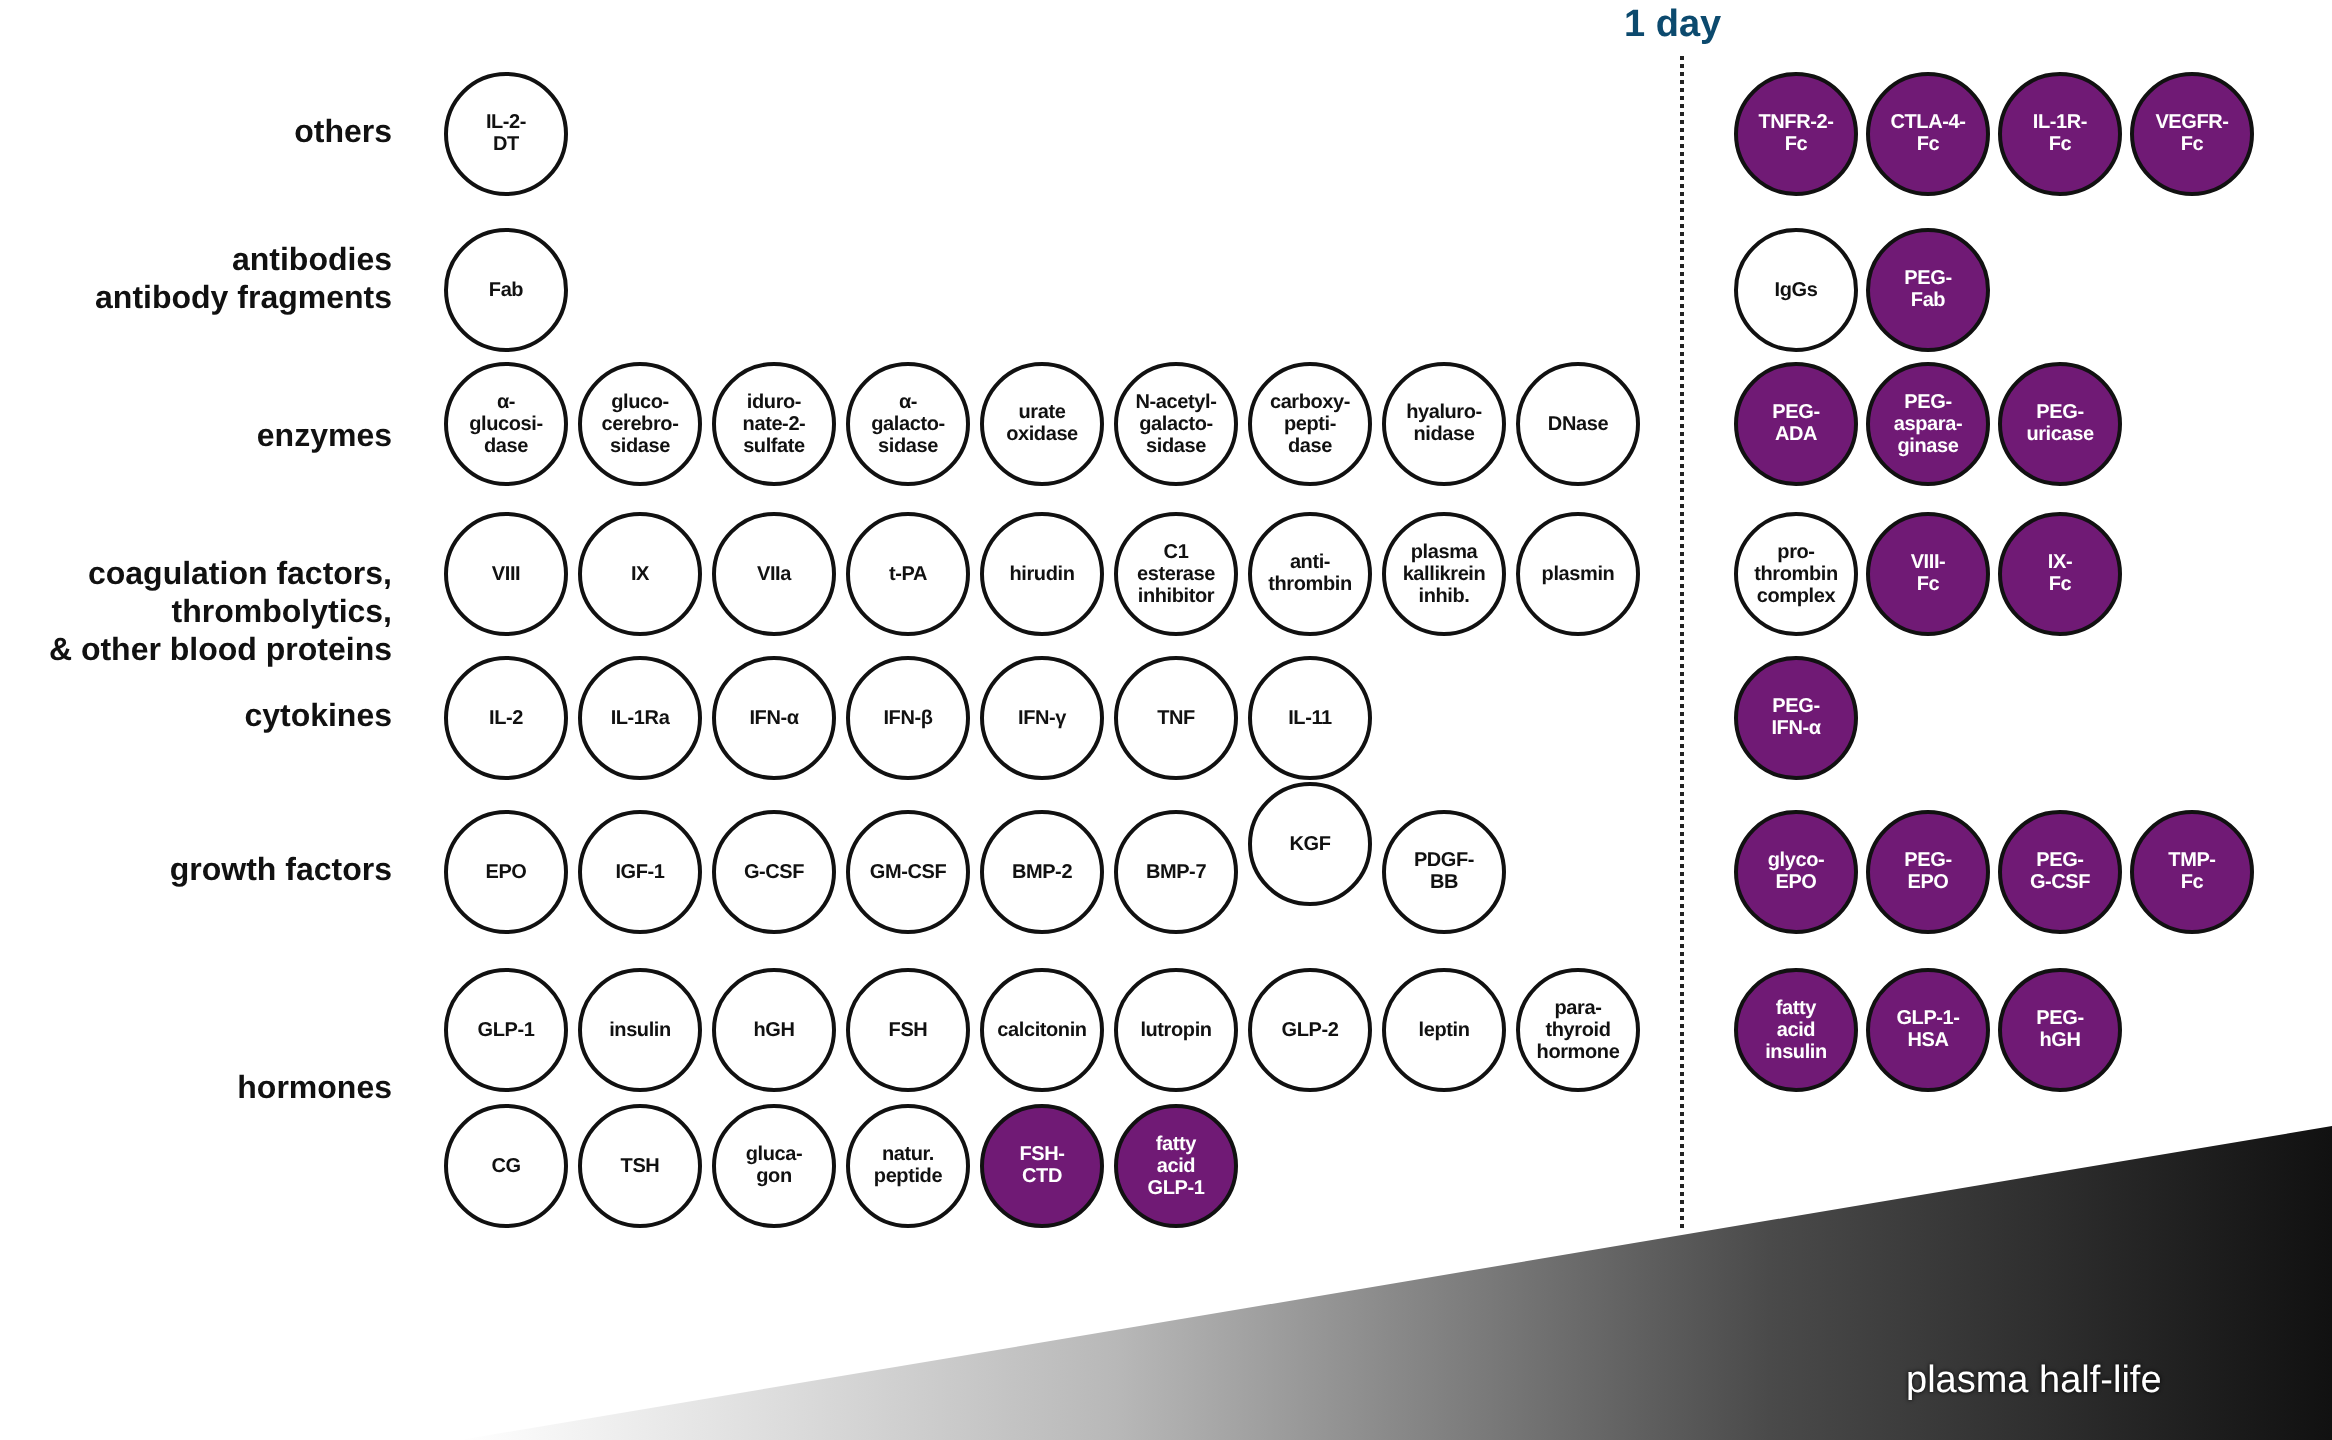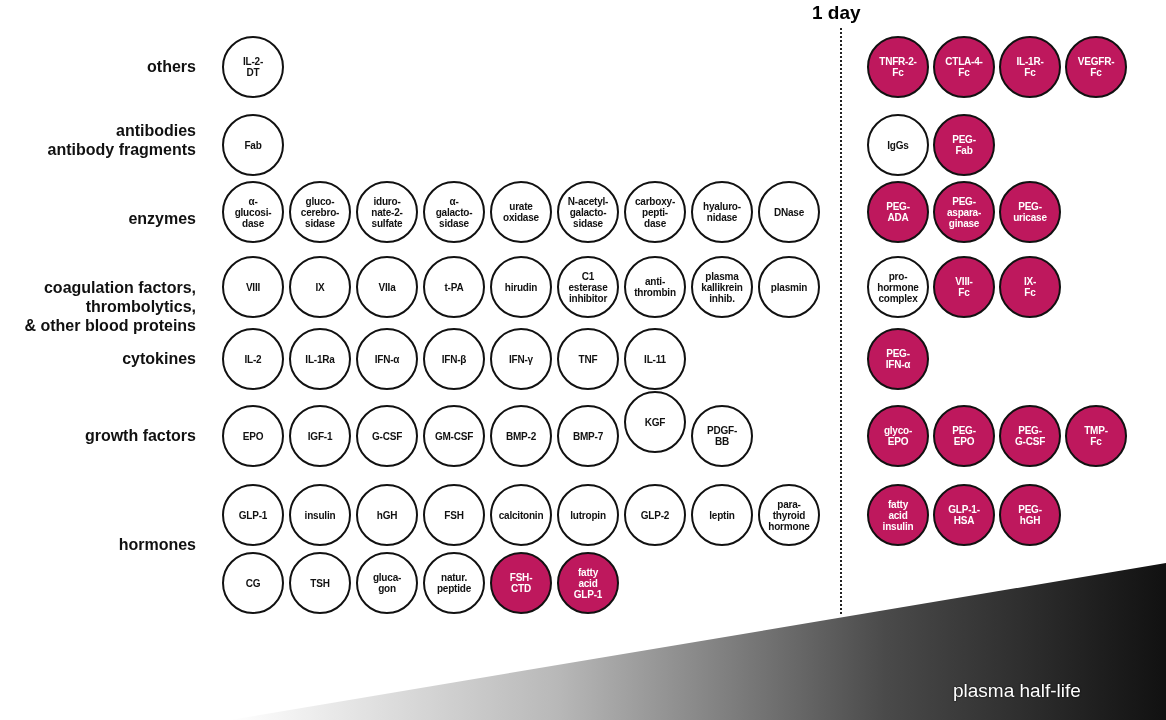--- a/index.html
+++ b/index.html
@@ -1,28 +1,28 @@
 <!DOCTYPE html>
 <html><head>
 <meta charset="utf-8">
 <style>
   html, body { margin: 0; padding: 0; background: #ffffff; }
   body { width: 1166px; height: 720px; position: relative; overflow: hidden;
          font-family: "Liberation Sans", sans-serif; color: #111; }
   .wedge { position: absolute; left: 0; top: 0; width: 1166px; height: 720px; }
-  .divider-label { position: absolute; left: 812px; top: 2px; font-size: 19px; font-weight: bold; color: #000000; }
+  .divider-label { position: absolute; left: 812px; top: 2px; font-size: 19px; font-weight: bold; color: #0c4a6e; }
   .divider-line { position: absolute; left: 840px; top: 28px; height: 586px; width: 0;
                   border-left: 2px dotted #222; }
   .row-label { position: absolute; right: 970px; text-align: right; font-weight: bold;
                font-size: 16px; line-height: 19px; color: #111; white-space: nowrap; }
   .circle { position: absolute; width: 58px; height: 58px; border: 2.5px solid #111; border-radius: 50%;
             display: flex; align-items: center; justify-content: center; text-align: center;
             font-size: 10px; font-weight: bold; line-height: 11px; box-sizing: content-box;
             background: #fff; color: #111; overflow: hidden; letter-spacing: -0.2px; }
-  .circle.dark { background: #be185d; color: #ffffff; justify-content: center; }
+  .circle.dark { background: #701a75; color: #ffffff; justify-content: center; }
   .circle span { white-space: pre-line; display: block; padding: 0 1px; }
   .footer-label { position: absolute; left: 953px; top: 680px; font-size: 19px; font-weight: normal;
                   color: #ffffff; text-shadow: 0 0 2px #000; }
 </style>
 </head>
 <body>
 
 <svg class="wedge" viewBox="0 0 1166 720" preserveAspectRatio="none">
   <defs>
     <linearGradient id="wg" x1="0" y1="0" x2="1" y2="0">
@@ -157,21 +157,21 @@
     <div class="circle" style="left: 691px; top: 256px;">
       <span>plasma
 kallikrein
 inhib.</span>
     </div>
     <div class="circle" style="left: 758px; top: 256px;">
       <span>plasmin</span>
     </div>
     <div class="circle" style="left: 867px; top: 256px;">
       <span>pro-
-hormone
+thrombin
 complex</span>
     </div>
     <div class="circle dark" style="left: 933px; top: 256px;">
       <span>VIII-
 Fc</span>
     </div>
     <div class="circle dark" style="left: 999px; top: 256px;">
       <span>IX-
 Fc</span>
     </div>

